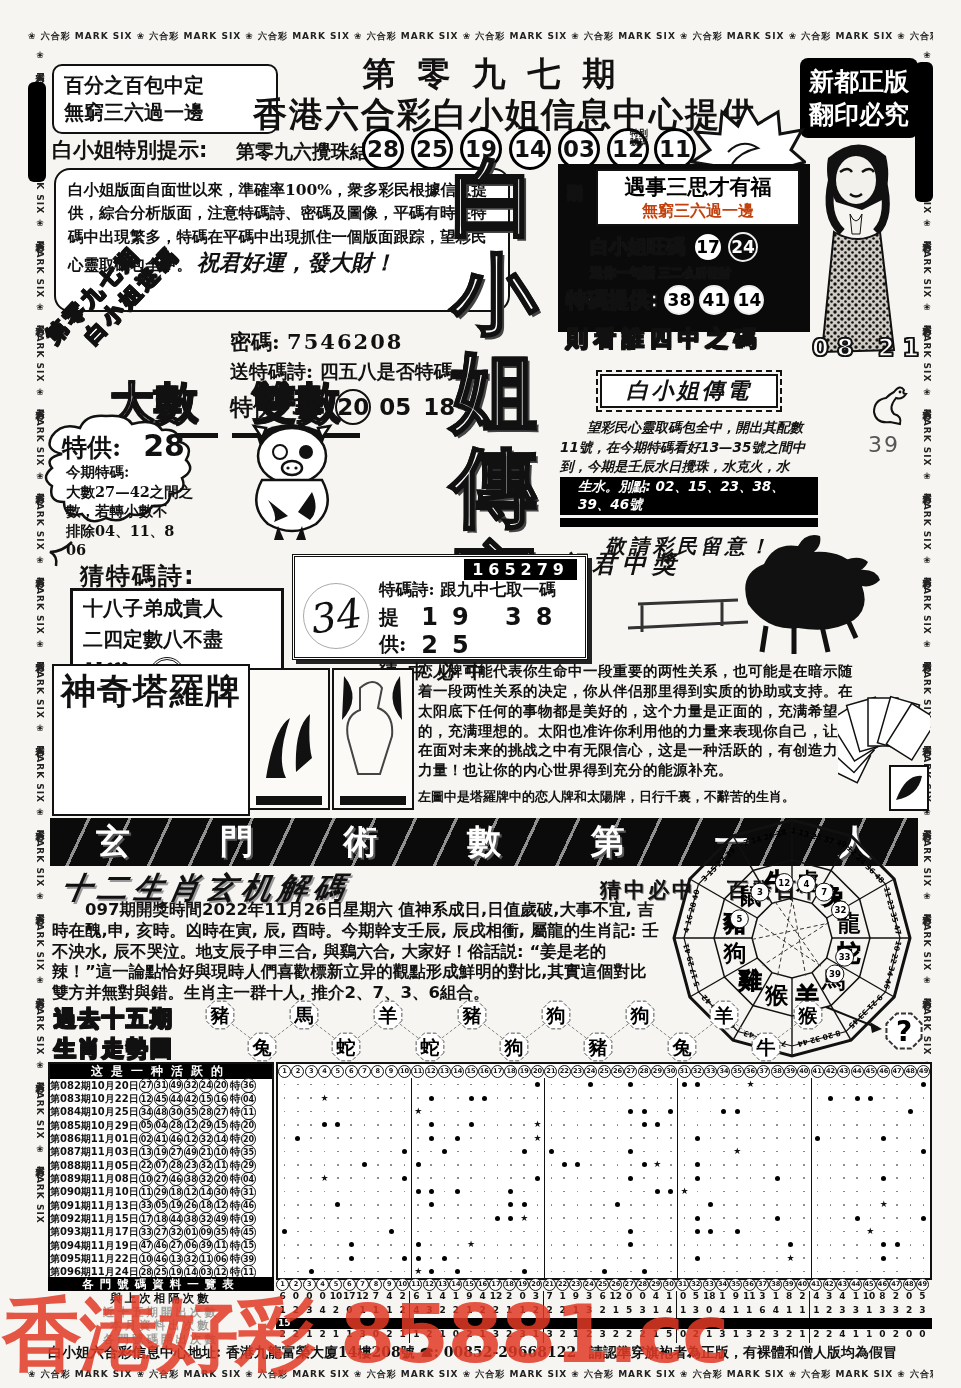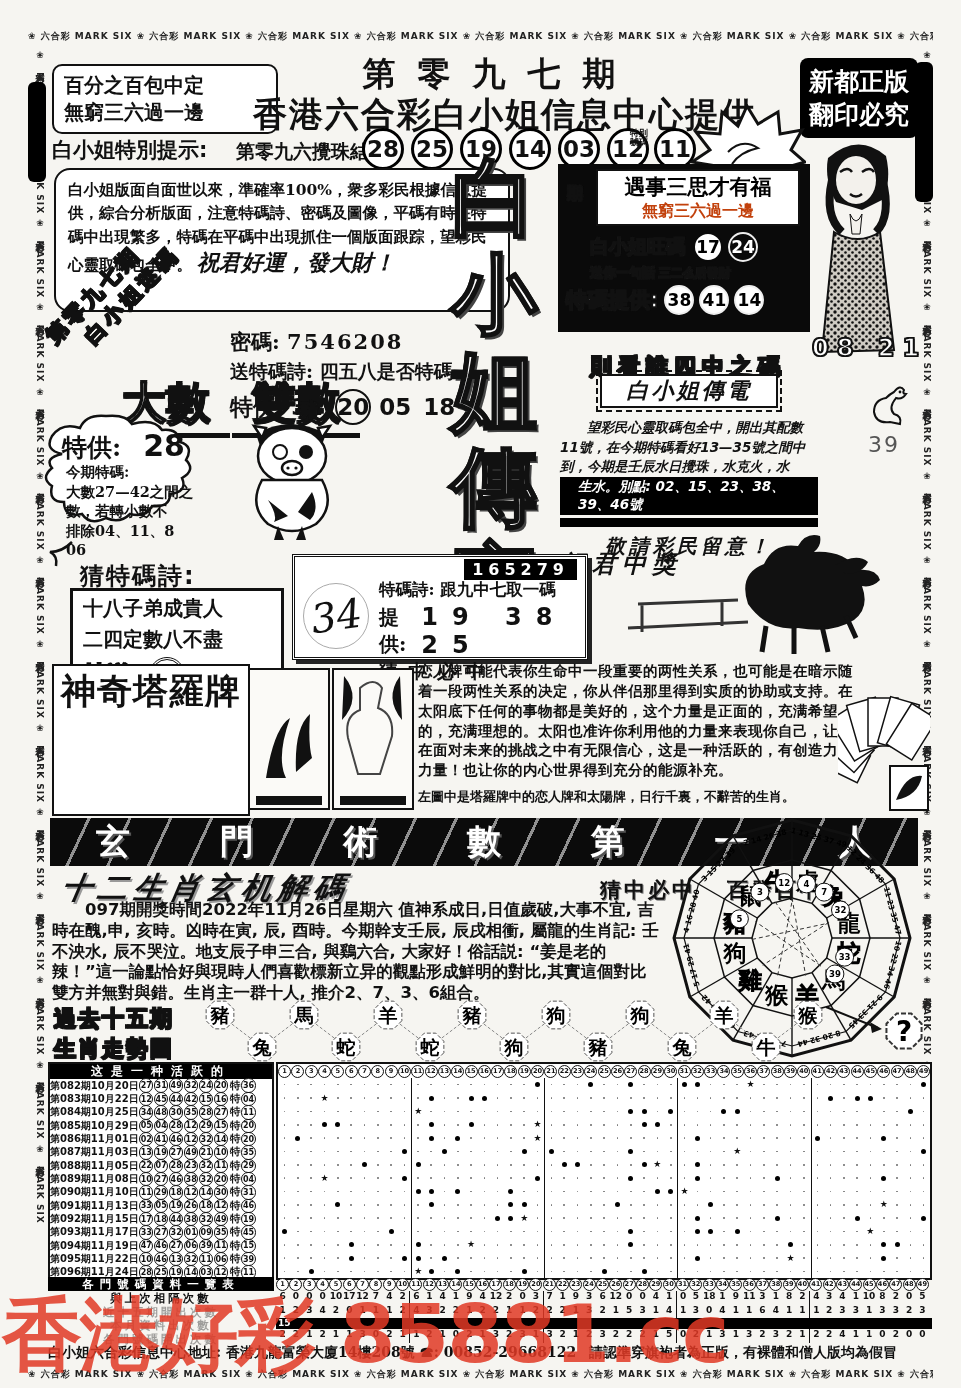--- a/index.html
+++ b/index.html
@@ -151,40 +151,40 @@
     </div>
     <div style="margin:3px 0 0 2px;display:flex;align-items:center;">
       <span class="heavy oc" style="font-size:21px;">特碼提供:</span>
       <span id="panel-te" style="display:inline-flex;margin-left:6px;">
           <span class="panel-circ">38</span>
           <span class="panel-circ">41</span>
           <span class="panel-circ">14</span>
         </span>
     </div>
   </div>
-  <div class="abs oc heavy" style="left:566px;top:352px;font-size:22px;letter-spacing:6px;margin-left:24px;">則看誰四中之碼</div>
+  <div class="abs oc heavy" style="left:566px;top:324px;font-size:22px;letter-spacing:6px;">則看誰四中之碼</div>
 
   <div class="abs" style="left:560px;top:370px;width:258px;font-style:italic;">
     <div style="width:178px;margin:0 auto;border:2px dashed #111;padding:2px;">
       <div class="box heavy" style="text-align:center;font-size:22px;letter-spacing:3px;">白小姐傳電</div>
     </div>
     <div style="font-size:13.5px;font-weight:bold;line-height:1.45;margin-top:6px;text-indent:2em;">望彩民心靈取碼包全中，開出其配數11號，在今期特碼看好13—35號之間中到，今期是壬辰水日攪珠，水克火，水</div>
     <div class="blackbar heavy" style="font-size:13.5px;padding:1px 18px;">生水。別點: 02、15、23、38、39、46號</div>
     <div class="blackbar" style="height:9px;margin-top:3px;"></div>
     <div class="heavy" style="font-size:20px;letter-spacing:4px;margin-top:6px;text-align:center;font-family:'DejaVu Serif',serif;">敬請彩民留意！</div>
   </div>
   <div class="abs heavy" style="left:562px;top:548px;font-size:24px;font-style:italic;letter-spacing:6px;font-family:'DejaVu Serif',serif;">祝君中獎</div>
 
   <svg class="abs" style="left:864px;top:382px;" width="52" height="48" viewBox="0 0 52 48">
     <path d="M30,10 q6,-8 10,-2 q-2,4 2,4 q-4,6 -10,4 q-8,10 -2,16 q8,2 6,10 l-10,-2 q-14,2 -16,-10 q0,-12 12,-14 q4,-4 8,-6z" fill="none" stroke="#111" stroke-width="2"></path>
     <circle cx="36" cy="10" r="1.4" fill="#111"></circle>
   </svg>
   <div class="abs" style="left:868px;top:432px;font-size:22px;color:#555;letter-spacing:2px;">39</div>
 
-  <div class="abs" style="left:102px;top:374px;width:128px;border-bottom:5px solid #111;text-align:center;">
+  <div class="abs" style="left:90px;top:374px;width:128px;border-bottom:5px solid #111;text-align:center;">
     <span class="oc heavy" style="font-size:44px;">大數</span>
   </div>
   <div class="abs" style="left:232px;top:374px;width:128px;border-bottom:5px solid #111;text-align:center;">
     <span class="oc heavy" style="font-size:44px;">雙數</span>
   </div>
 
   <svg class="abs" style="left:38px;top:414px;" width="220" height="160" viewBox="0 0 220 160">
     <path d="M24,40 q-18,-4 -10,-18 q10,-14 28,-8 q6,-14 26,-12 q20,-2 26,8 q22,-6 30,6 q16,-2 18,12 q14,4 6,18 q10,10 -4,18 q6,14 -12,16 q0,14 -18,12 q-6,12 -22,8 q-10,10 -24,4 q-16,8 -24,-4 q-18,4 -18,-12 q-16,0 -12,-16 q-12,-8 0,-18 q-8,-10 10,-14z" fill="#fff" stroke="#111" stroke-width="2.5"></path>
     <path d="M34,128 q-10,10 -22,10 q8,4 6,14" fill="none" stroke="#111" stroke-width="2.5"></path>
   </svg>

